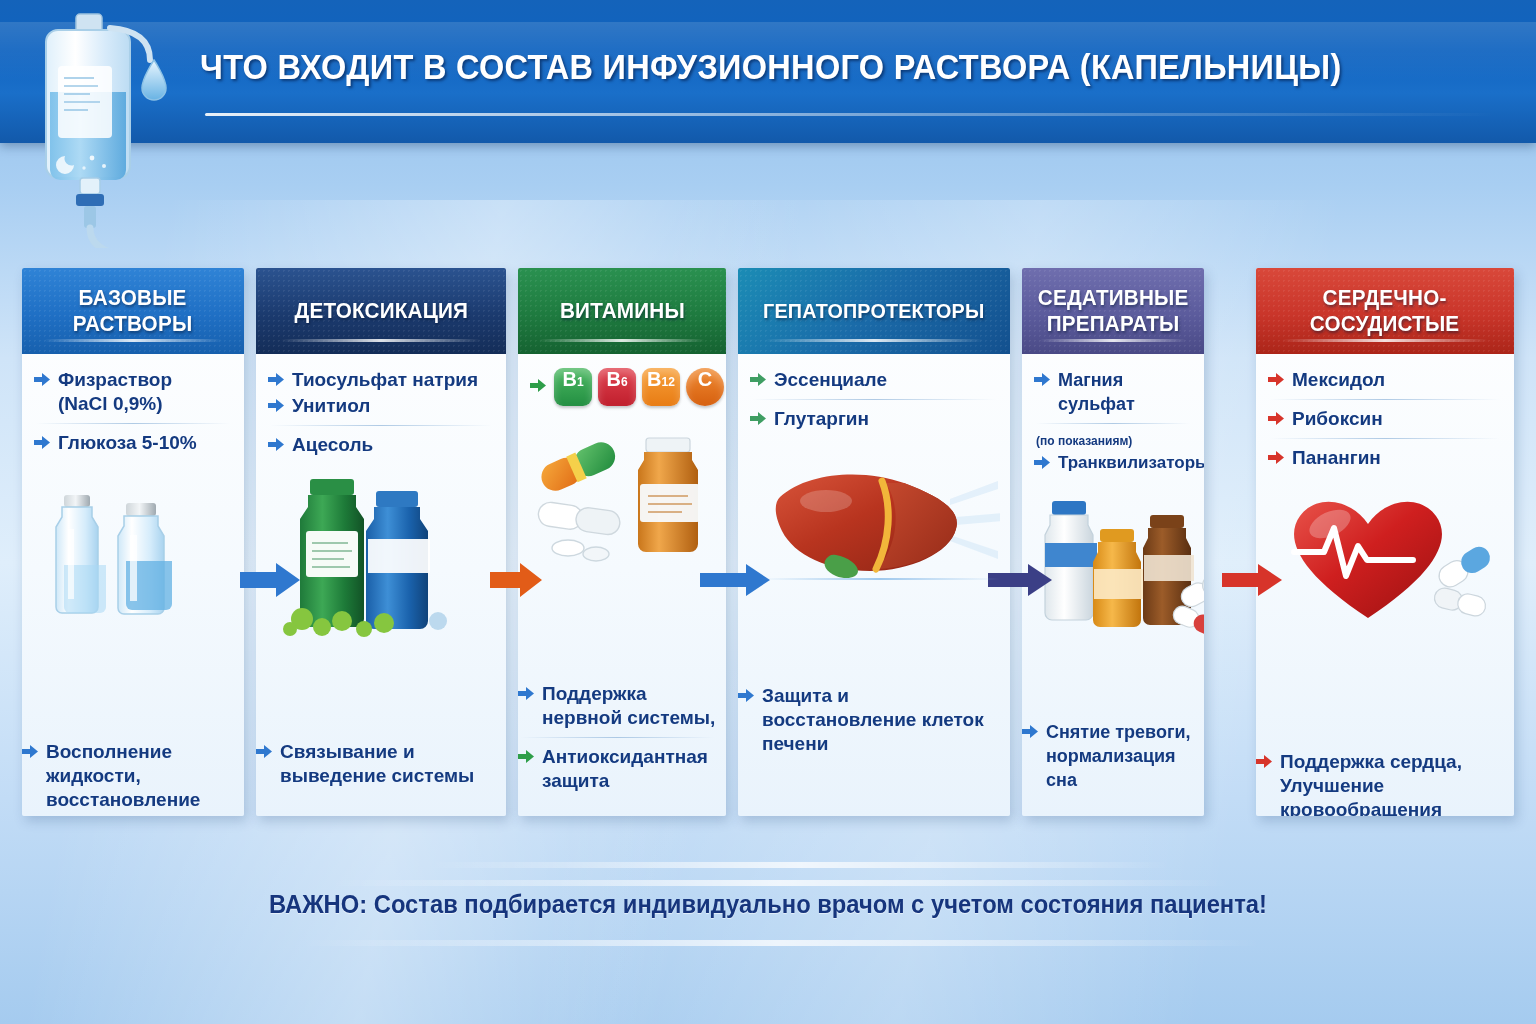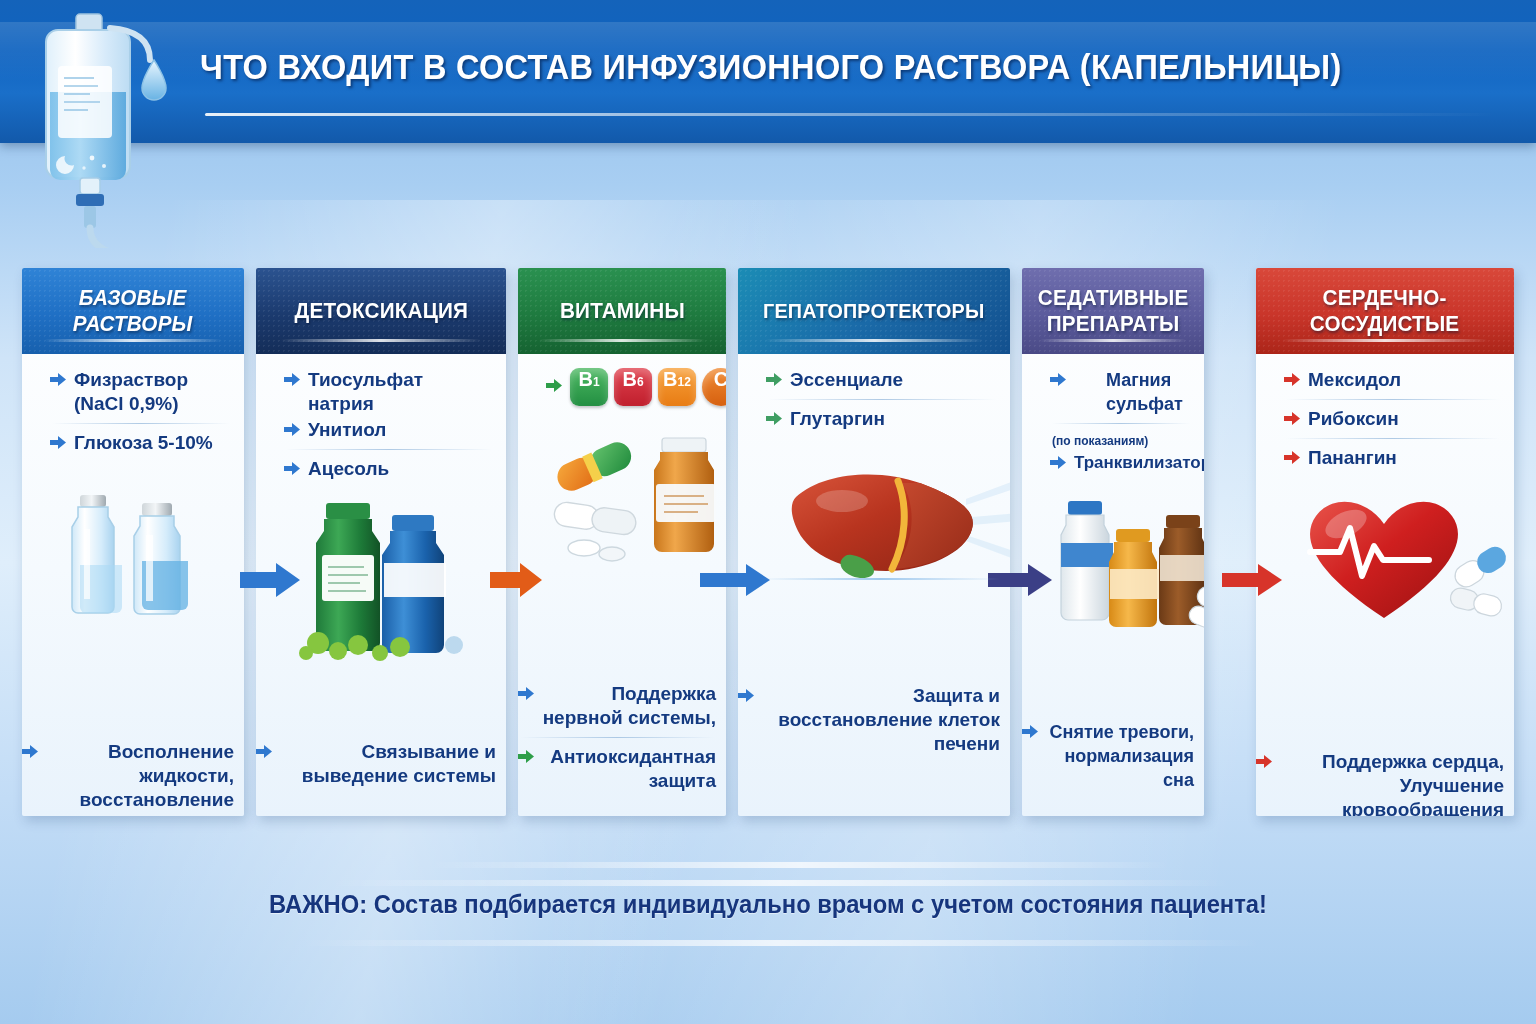--- a/index.html
+++ b/index.html
@@ -74,21 +74,21 @@
   .card-head .sheen{
     position:absolute;left:10%;right:10%;bottom:12px;height:3px;
     background:linear-gradient(90deg,rgba(255,255,255,0),rgba(255,255,255,.85),rgba(255,255,255,0));
     border-radius:3px;
   }
   .card-head .dots{
     position:absolute;inset:0;
     background-image:radial-gradient(rgba(255,255,255,.10) 1px,transparent 1px);
     background-size:5px 5px;opacity:.7;
   }
-  .card-body{position:relative;padding:14px 12px 10px 28px;}
+  .card-body{position:relative;padding:14px 12px 10px 12px;}
 
   .bullet-row{display:flex;align-items:flex-start;gap:7px;margin-bottom:2px;}
   .bullet-row .arrow{flex:0 0 auto;margin-top:4px;}
   .bullet-row .txt{
     color:#143a80;font-weight:bold;font-size:19px;line-height:24px;
   }
   .sep{height:1px;background:linear-gradient(90deg,rgba(160,190,220,.0),rgba(150,185,220,.75),rgba(160,190,220,.0));margin:7px 2px;}
   .note{
     color:#143a80;font-weight:bold;font-size:12px;line-height:20px;margin:4px 0 0 2px;
   }
@@ -101,21 +101,21 @@
     color:#fff;font-weight:bold;font-size:20px;
     box-shadow:0 2px 3px rgba(0,0,0,.22), inset 0 6px 8px rgba(255,255,255,.25);
   }
   .vit.round{border-radius:50%;}
   .vit sub{font-size:12px;}
 
   
   .art{position:relative;width:100%;}
 
   
-  .summary{position:absolute;left:0;right:10px;text-align:right;}
+  .summary{position:absolute;left:0;right:10px;}
 
   
   .flow{position:absolute;top:560px;height:40px;}
 
   
   .footer-note{
     position:absolute;left:0;top:890px;width:1536px;text-align:center;
     color:#16357d;font-weight:bold;font-size:25px;
     text-shadow:0 1px 1px rgba(255,255,255,.6);
     transform:scaleX(.95);
@@ -183,21 +183,21 @@
       <path d="M72 220 C 72 248, 110 250, 150 250" fill="none" stroke="#bcd9ee" stroke-width="7" stroke-linecap="round"></path>
 
       <path d="M92 20 C 120 22, 132 34, 132 52" fill="none" stroke="#cfe3f2" stroke-width="6" stroke-linecap="round"></path>
       <path d="M136 52 c0 0 -12 18 -12 28 a12 12 0 0 0 24 0 c0 -10 -12 -28 -12 -28z" fill="url(#dropG)" stroke="#8cc2e6" stroke-width="1.5"></path>
     </svg>
   </div>
 
   <div class="cards">
 
     <div class="card" style="left:22px;width:222px;height:548px;">
-      <div class="card-head" style="background:linear-gradient(180deg,#2f83d6 0%,#1f6fc4 55%,#1760ad 100%);font-style:italic;">
+      <div class="card-head" style="background:linear-gradient(180deg,#2f83d6 0%,#1f6fc4 55%,#1760ad 100%);">
         <div class="dots"></div>
         <div class="ht">
           <span>БАЗОВЫЕ</span><br>
           <span>РАСТВОРЫ</span>
         </div>
         <div class="sheen"></div>
       </div>
       <div class="card-body">
         <div class="bullet-row">
           <span class="arrow">
@@ -525,21 +525,21 @@
         </div>
         <div class="sheen"></div>
       </div>
       <div class="card-body">
         <div class="bullet-row">
           <span class="arrow">
             <svg width="17" height="15" viewBox="0 0 17 15">
                 <path d="M0 5h8V1l8 6.5L8 14v-4H0z" fill="#2f78cf"></path>
               </svg>
           </span>
-          <span class="txt" style="font-size:18px;margin-left:32px;">Магния сульфат</span>
+          <span class="txt" style="font-size:18px;">Магния сульфат</span>
         </div>
         <div class="sep"></div>
         <div class="note">(по показаниям)</div>
         <div class="bullet-row">
           <span class="arrow">
             <svg width="17" height="15" viewBox="0 0 17 15">
                 <path d="M0 5h8V1l8 6.5L8 14v-4H0z" fill="#2f78cf"></path>
               </svg>
           </span>
           <span class="txt" style="font-size:17px;">Транквилизаторы</span>

